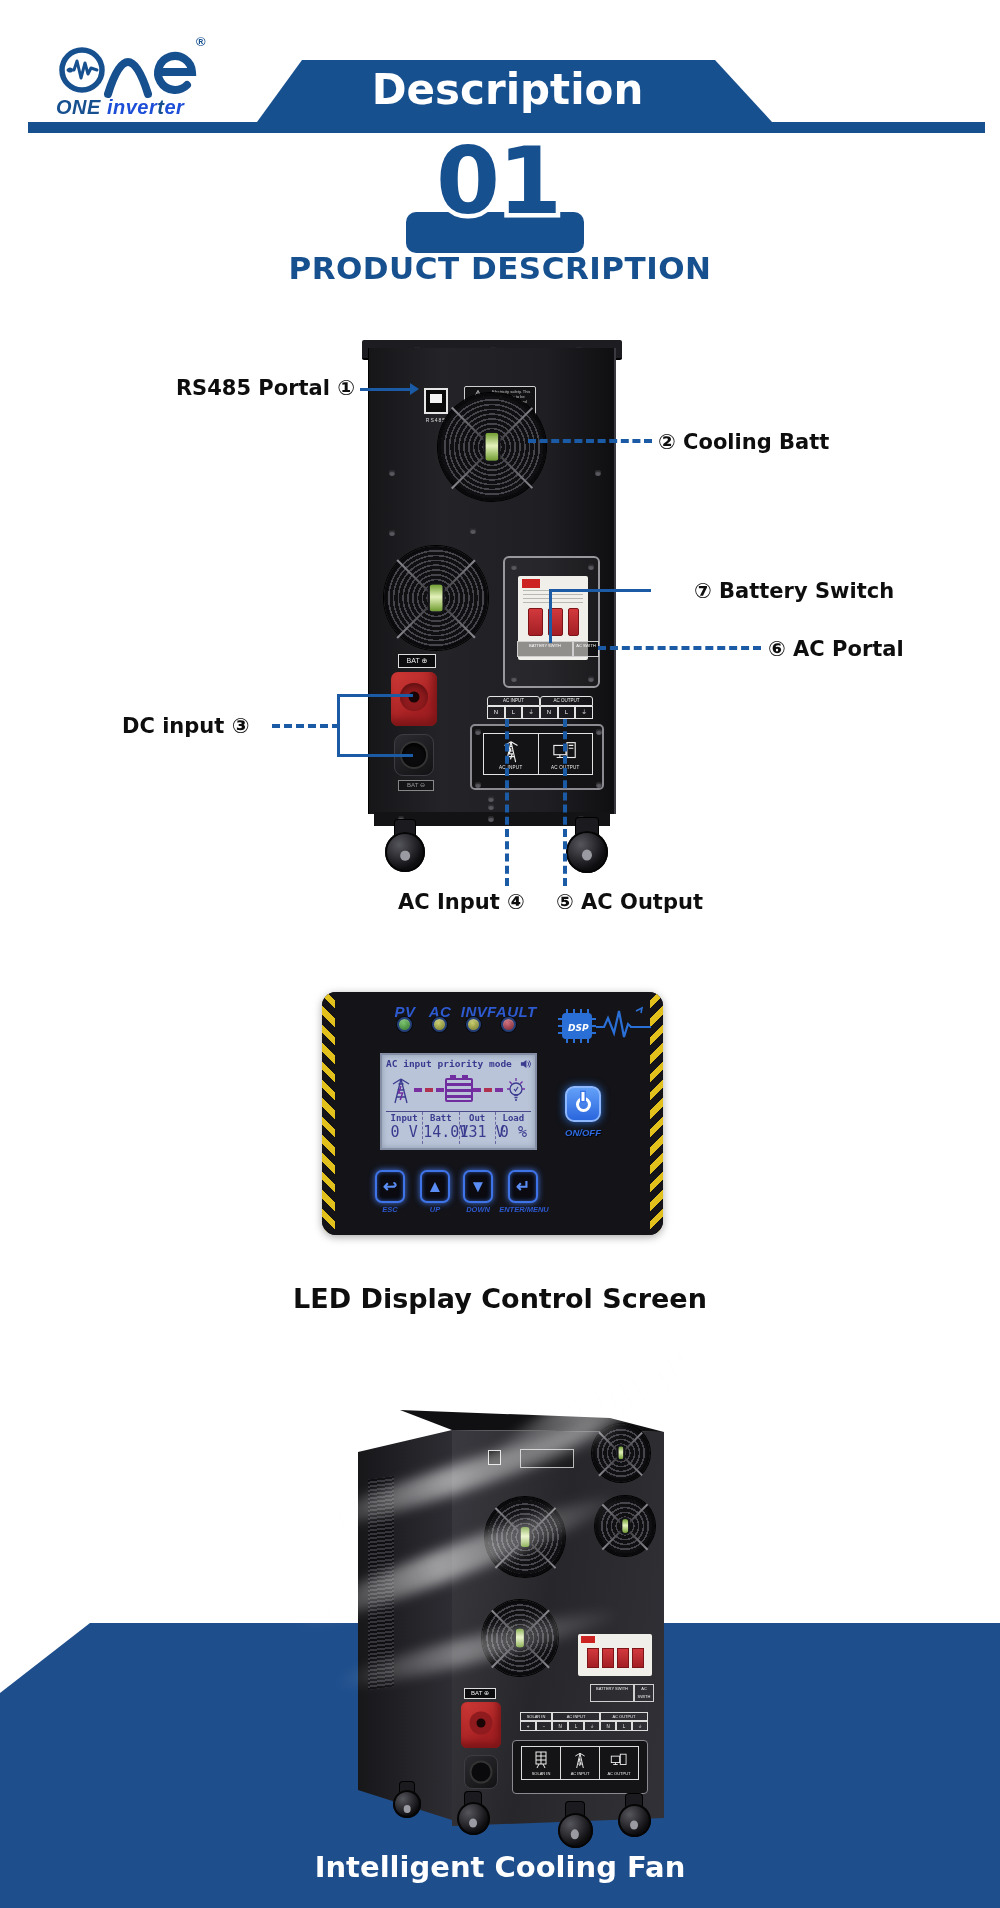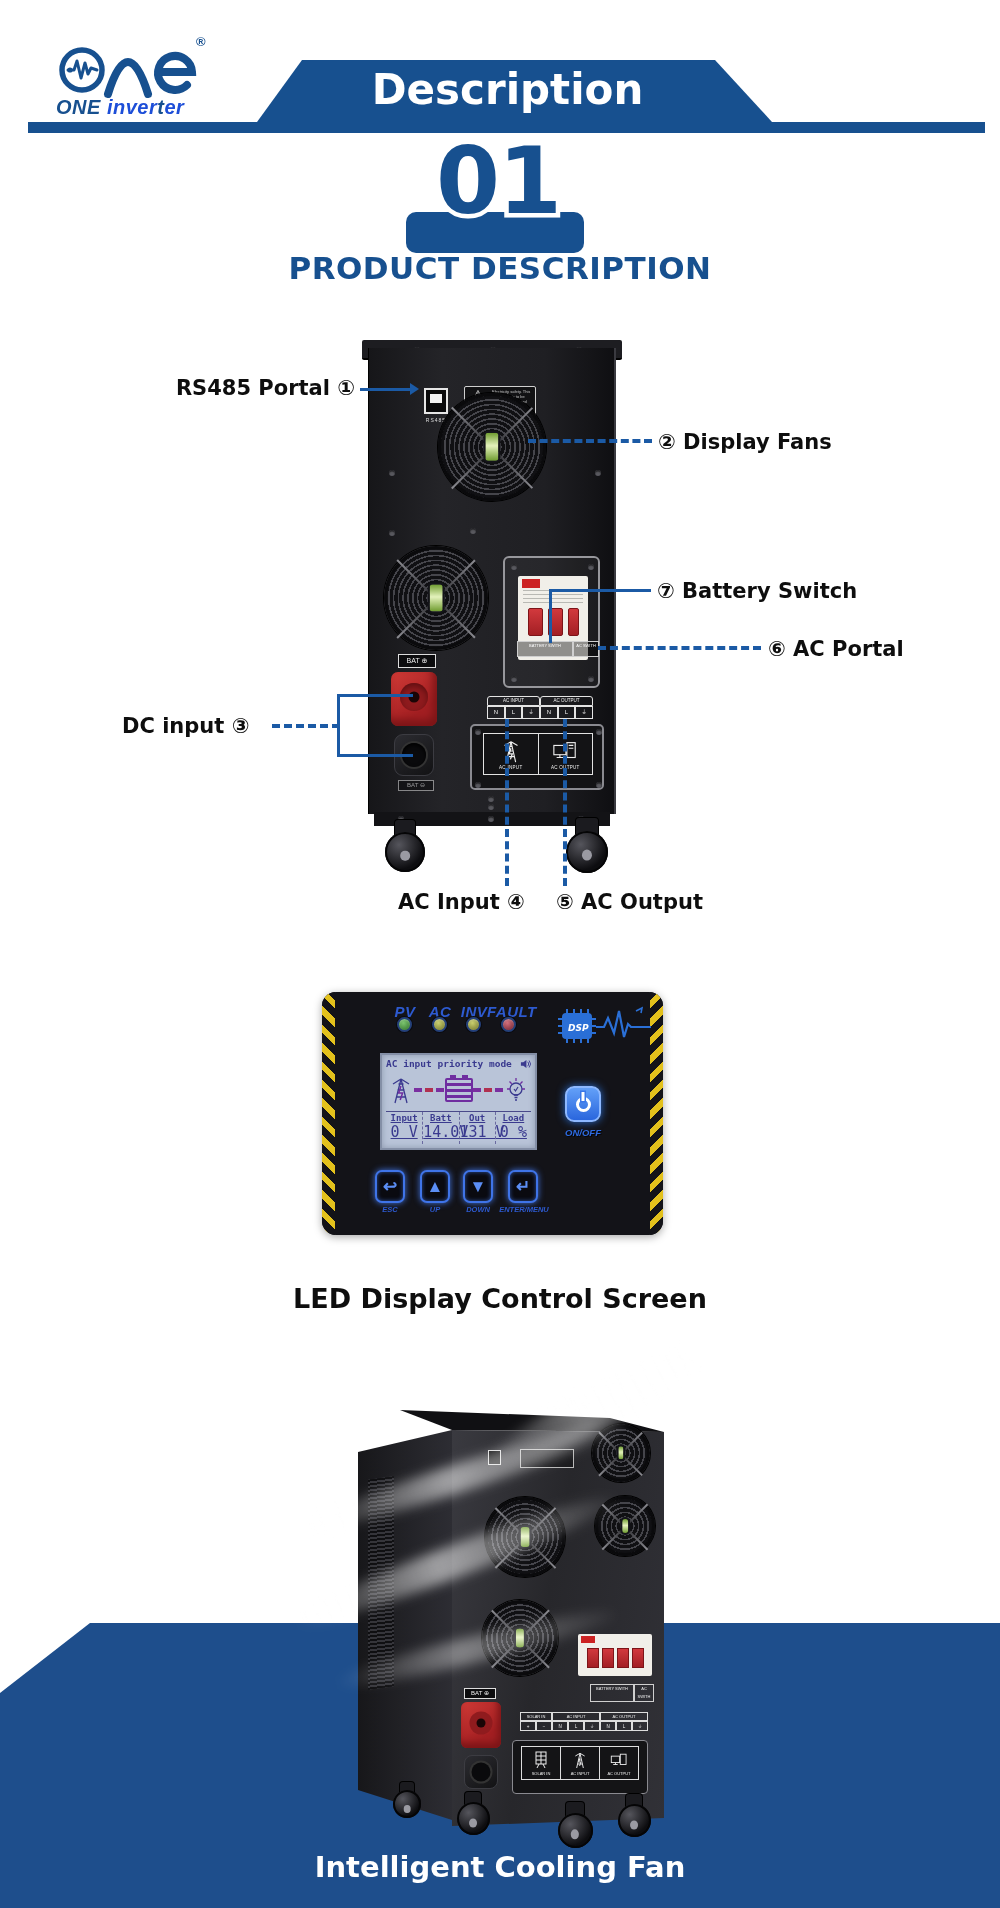--- a/index.html
+++ b/index.html
@@ -140,21 +140,21 @@
   .lcd-icons { height:42px; display:flex; align-items:center; justify-content:space-between;
                padding:0 3px; }
   .lcd-dash { display:flex; gap:3px; }
   .lcd-dash i { width:8px; height:4px; background:#7a2fa0; }
   .lcd-batt { width:28px; height:24px; border:2px solid #6f2da0; border-radius:2px; position:relative;
               background:repeating-linear-gradient(180deg,transparent 0 3px,#6f2da0 3px 6px); }
   .lcd-batt:before, .lcd-batt:after { content:""; position:absolute; top:-5px; width:6px; height:4px;
               background:#6f2da0; }
   .lcd-batt:before { left:3px; } .lcd-batt:after { right:3px; }
   .lcd-div { border-top:1.5px solid #4a4a8a; }
-  .lcd-table { display:flex; height:32px;text-decoration:underline; }
+  .lcd-table { display:flex; height:32px; }
   .lcd-col { width:25%; text-align:center; padding-top:1px; }
   .lcd-col + .lcd-col { border-left:1px dashed #6a6aa0; }
   .lcd-col .h { font-size:9px; font-weight:bold; }
   .lcd-col .v { font-size:15px; white-space:nowrap; }
   .onoff-btn { position:absolute; left:243px; top:94px; width:36px; height:36px; border-radius:9px;
                background:linear-gradient(180deg,#63a0f8,#2a66dd); border:2px solid #8db8ff;
                box-shadow:0 0 8px #2a6fd6; display:flex; align-items:center; justify-content:center; }
   .pow { width:15px; height:15px; border:3px solid #fff; border-radius:50%; position:relative; }
   .pow:after { content:""; position:absolute; left:50%; top:-8px; transform:translateX(-50%);
                width:3px; height:9px; background:#fff; box-shadow:0 0 0 1.5px #3b77e8; }
@@ -344,25 +344,25 @@
   <div class="fork"></div>
     <div class="wheel" style="width:42px;height:42px"></div>
     <div class="hubdot"></div>
 </div>
 
 <div class="abs callout" style="left:122px;top:376px;width:233px;text-align:right">RS485 Portal ①</div>
 <div class="abs solid-h" style="left:360px;top:388px;width:52px"></div>
 <div class="abs arrow-r" style="left:410px;top:383px"></div>
 
 <div class="abs dash-h" style="left:528px;top:439px;width:124px"></div>
-<div class="abs callout" style="left:658px;top:430px">② Display Fans</div>
+<div class="abs callout" style="left:658px;top:430px">② Cooling Batt</div>
 
 <div class="abs solid-h" style="left:549px;top:589px;width:102px"></div>
 <div class="abs solid-v" style="left:549px;top:589px;height:54px"></div>
-<div class="abs callout" style="left:657px;top:579px">⑦ Battery Switch</div>
+<div class="abs callout" style="left:694px;top:579px">⑦ Battery Switch</div>
 
 <div class="abs dash-h" style="left:598px;top:646px;width:163px"></div>
 <div class="abs callout" style="left:768px;top:637px">⑥ AC Portal</div>
 
 <div class="abs callout" style="left:122px;top:714px">DC input ③</div>
 <div class="abs dash-h" style="left:272px;top:724px;width:68px"></div>
 <div class="abs solid-v" style="left:337px;top:694px;height:63px"></div>
 <div class="abs solid-h" style="left:337px;top:694px;width:76px"></div>
 <div class="abs solid-h" style="left:337px;top:754px;width:76px"></div>
 

